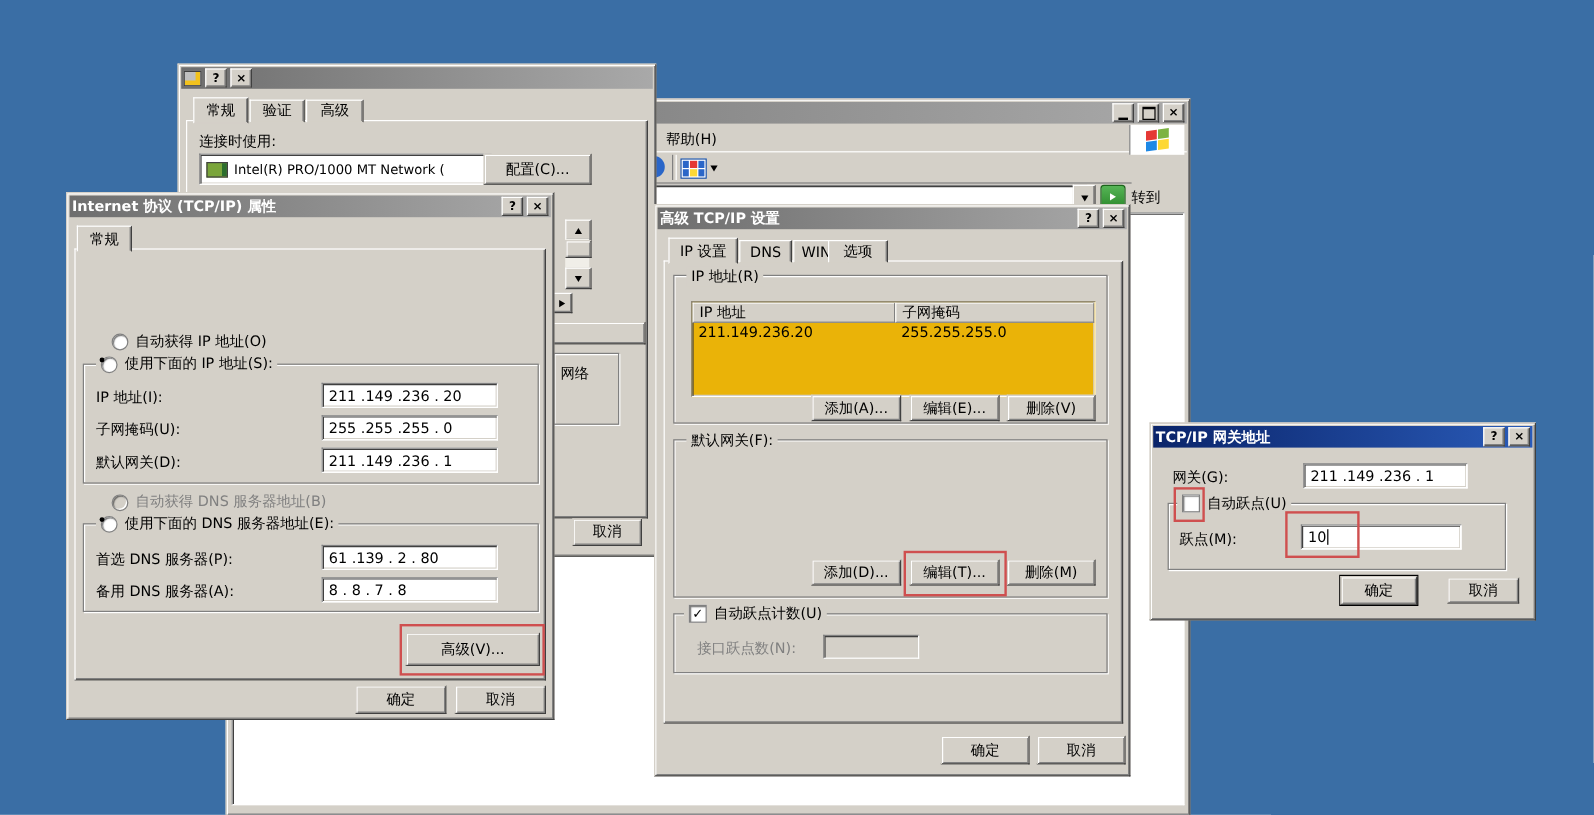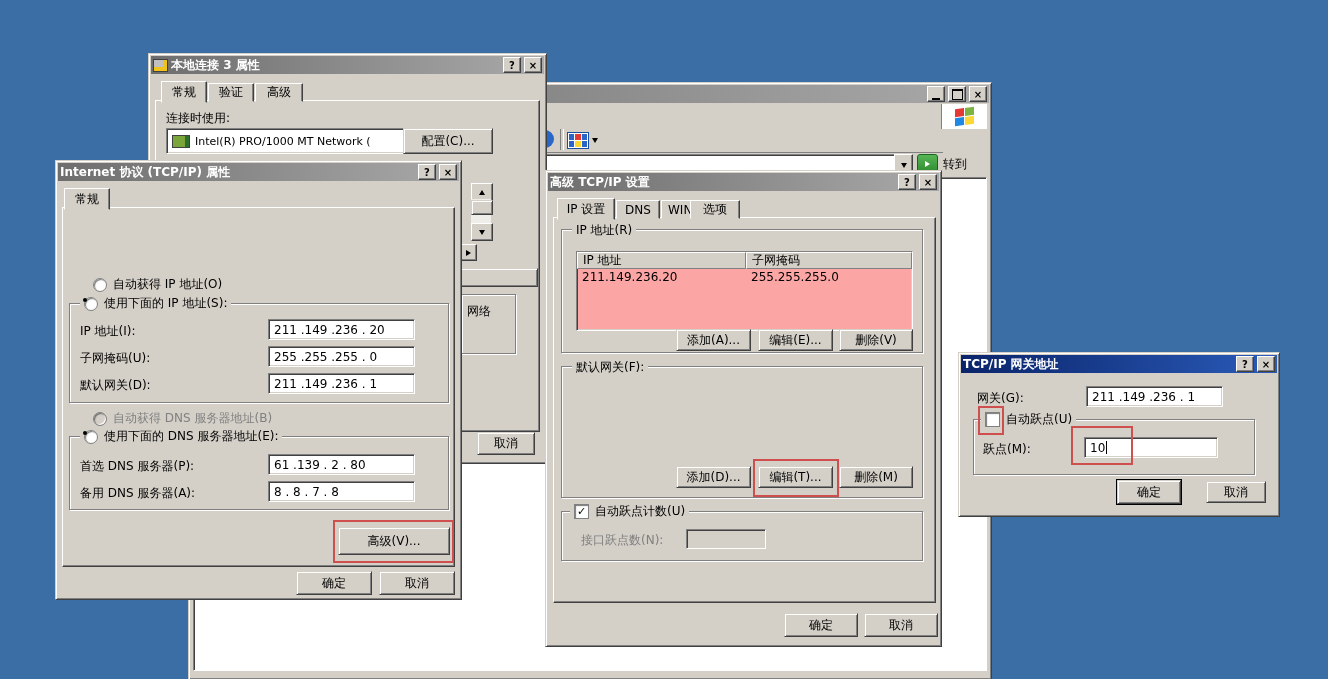--- a/index.html
+++ b/index.html
@@ -33,21 +33,21 @@
   .field.disabled{background:#d4d0c8}
   .group{position:absolute;border:1px solid #808080;box-shadow:1px 1px 0 #fff, inset 1px 1px 0 #fff}
   .leg{position:absolute;background:#d4d0c8;padding:0 4px;display:flex;align-items:center;gap:6px;white-space:nowrap}
   .radio{position:absolute;width:12px;height:12px;border-radius:50%;background:#fff;border:1px solid #808080;
          box-shadow:inset 1px 1px 1px rgba(64,64,64,.7), inset -1px -1px 0 #fff}
   .radio .dot{position:absolute;left:3px;top:3px;width:4px;height:4px;border-radius:50%;background:#000}
   .radio.disabled{background:#d4d0c8}
   .cb{width:13px;height:13px;background:#fff;border:1px solid #808080;flex:none;
       box-shadow:inset 1px 1px 1px rgba(64,64,64,.7);display:flex;align-items:center;justify-content:center;
       font-size:11px;font-weight:bold;line-height:1}
-  .lv{position:absolute;background:#fca5a5;border:1px solid;border-color:#808080 #fff #fff #808080;
+  .lv{position:absolute;background:#eab308;border:1px solid;border-color:#808080 #fff #fff #808080;
       box-shadow:inset 1px 1px 0 #404040, inset -1px -1px 0 #d4d0c8;overflow:hidden}
   .lvhead{display:flex;height:17px}
   .hcell{background:#d4d0c8;border:1px solid;border-color:#fff #808080 #808080 #fff;padding:0 5px;
          display:flex;align-items:center;font-size:12px;box-sizing:border-box}
   .lvrow{display:flex;height:16px;font-size:12px;align-items:center}
   .cell{padding:0 5px;box-sizing:border-box;white-space:nowrap}
   .hl{background:#d2cec6;padding:0 8px 0 2px}
   .redbox{position:absolute;border:2px solid #cf4f4f;z-index:9;pointer-events:none}
   .sbtn{position:absolute;background:#d4d0c8;border:1px solid;border-color:#fff #404040 #404040 #fff;
         box-shadow:inset -1px -1px 0 #808080;display:flex;align-items:center;justify-content:center}
@@ -82,20 +82,23 @@
       <div class="ttext"></div>
       <div class="tbtn">
           <span class="ico-min"></span>
         </div>
       <div class="tbtn">
           <span class="ico-max"></span>
         </div>
       <div class="tbtn">×</div>
     </div>
 
+    <div class="abs" style="left:2px;top:21px;right:2px;height:22px;border-bottom:1px solid #fff">
+      <span class="abs" style="left:364px;top:4px">帮助(H)</span>
+    </div>
     <div class="abs" style="left:752px;top:21px;width:45px;height:25px;background:#fff;border-left:1px solid #808080;display:flex;align-items:center;justify-content:center">
       <span class="flag">
         <i style="background:#e53935"></i>
           <i style="background:#7cb342"></i>
         <i style="background:#1e88e5"></i>
           <i style="background:#fdd835"></i>
       </span>
     </div>
 
     <div class="abs" style="left:2px;top:44px;right:48px;height:25px;border-bottom:1px solid #808080"></div>
@@ -123,21 +126,20 @@
         </span>
       <span>转到</span>
     </span>
 
     <div class="client" style="left:4px;top:94px;width:792px;height:492px"></div>
   </div>
 
   <div class="abs win" style="left:148px;top:53px;width:397px;height:409px;z-index:2">
     <div class="tbar inactive">
       <span class="conn-ico"></span>
-      <span class="ttext">本地连接 3 属性</span>
       <div class="tbtn">?</div>
       <div class="tbtn">×</div>
     </div>
     <div class="tab" style="left:12px;top:27px;width:44px;height:20px">常规</div>
     <div class="tab rest" style="left:59px;top:29px;width:44px">验证</div>
     <div class="tab rest" style="left:106px;top:29px;width:46px">高级</div>
     <div class="page" style="left:6px;top:46px;width:383px;height:330px"></div>
     <span class="abs" style="left:17px;top:56px">连接时使用:</span>
     <div class="field" style="left:17px;top:74px;width:232px;height:24px">
       <span class="nic"></span>

